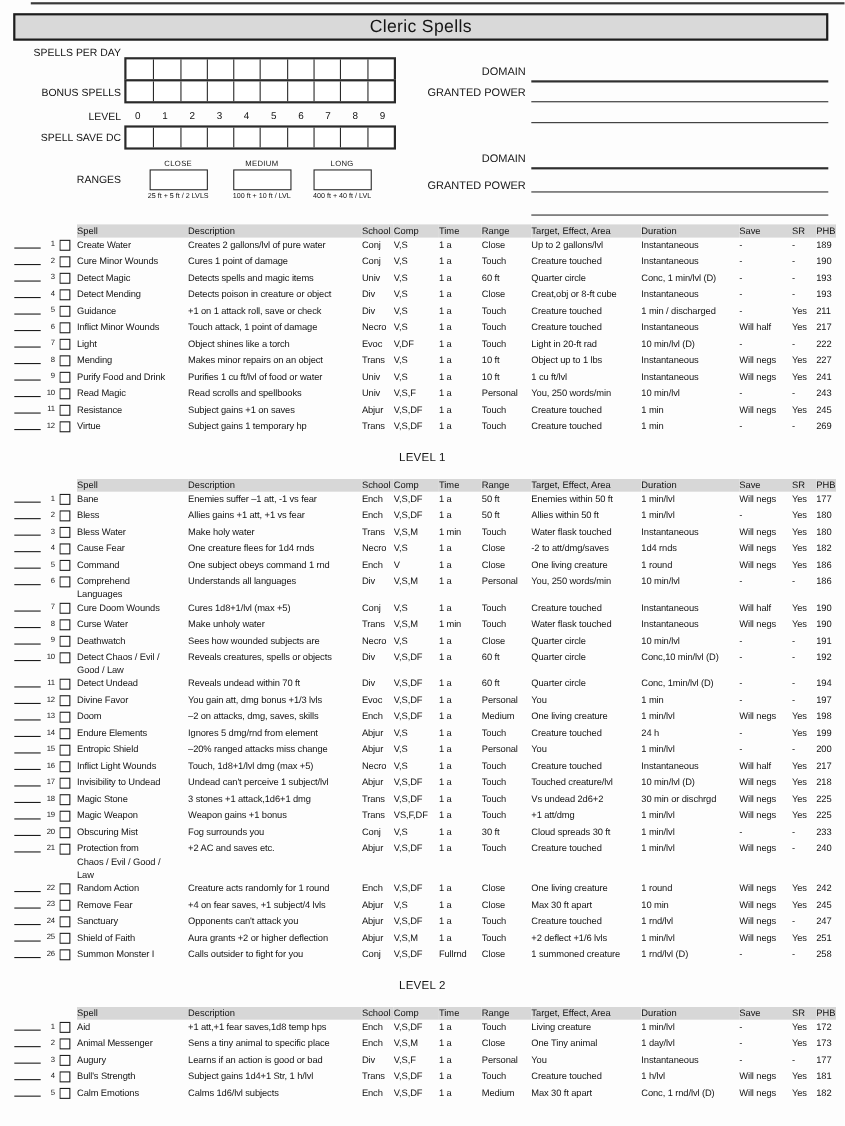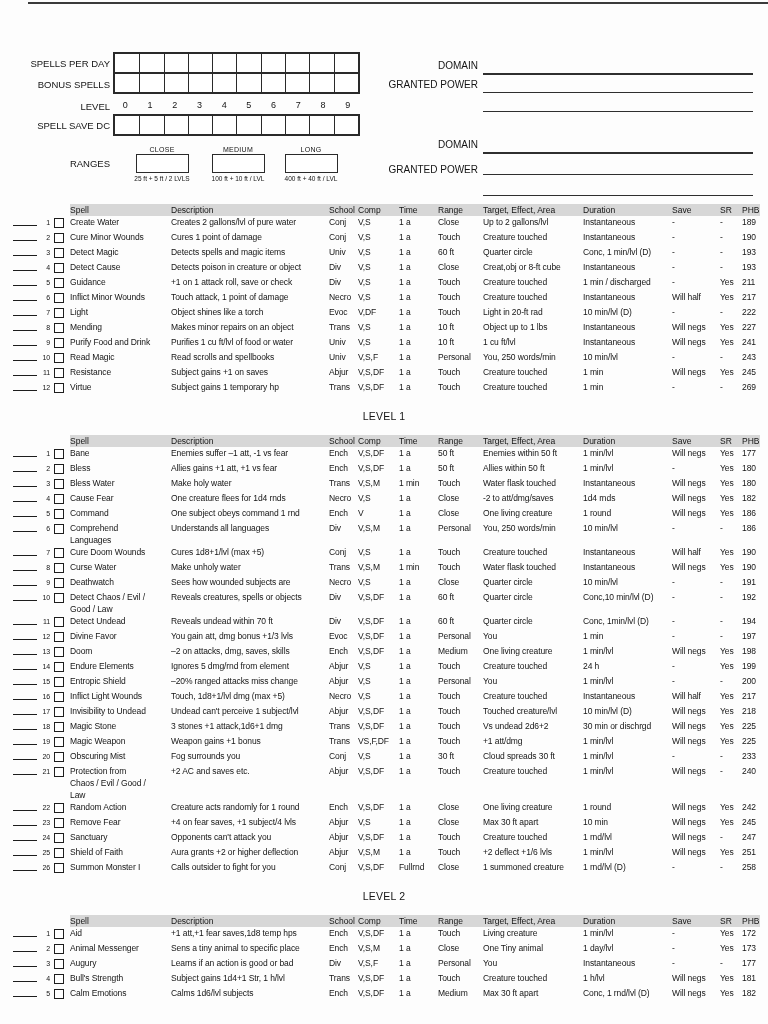--- a/index.html
+++ b/index.html
@@ -4,21 +4,21 @@
 <style>
   html,body{margin:0;padding:0;background:#fff;}
   .page{position:relative;width:768px;height:1024px;background:#fdfdfd;overflow:hidden;
         font-family:"Liberation Sans",sans-serif;color:#141414;}
   .artifact-line{position:absolute;top:2px;left:28px;width:740px;border-top:2px solid #3a3a3a;}
   .titlebar{position:absolute;left:12px;top:12px;width:737px;height:21px;background:#d9d9d9;
             border:2px solid #1d1d1d;display:flex;align-items:center;justify-content:center;
             font-size:16px;letter-spacing:.3px;}
   
   .flabel{position:absolute;left:0;width:110px;text-align:right;font-size:9.5px;white-space:nowrap;}
-  .l-spd{top:58px}.l-bns{top:79px}.l-lvl{top:101px}.l-dc{top:120px}.l-rng{top:158px}
+  .l-spd{top:43px}.l-bns{top:79px}.l-lvl{top:101px}.l-dc{top:120px}.l-rng{top:158px}
   .row-grid{position:absolute;left:113px;width:247px;display:grid;grid-template-columns:repeat(10,1fr);
             border:2px solid #2a2a2a;box-sizing:border-box;background:#fff;}
   .g-top{top:52px;height:22px;}
   .g-mid{top:72px;height:22px;}
   .g-dc{top:114px;height:22px;}
   .gcell{border-left:1px solid #2a2a2a;}
   .gcell:first-child{border-left:none;}
   .level-nums{position:absolute;left:113px;top:100px;width:247px;display:grid;
               grid-template-columns:repeat(10,1fr);font-size:9px;text-align:center;}
   .range-block{position:absolute;top:146px;width:104px;text-align:center;}
@@ -44,20 +44,21 @@
   td.c-sp{white-space:pre-line;}
   td.c-num{font-size:7px;text-align:right;padding-right:4px;line-height:13px;}
   .wline{border-bottom:1.5px solid #1d1d1d;height:9px;width:24px;margin-left:5px;}
   .cbx{display:inline-block;width:8px;height:8px;border:1px solid #1d1d1d;margin-top:2px;background:#fff;}
 </style>
 </head>
 <body>
 
 <div class="page">
   <div class="artifact-line"></div>
+  <div class="titlebar">Cleric Spells</div>
 
   <div class="flabel l-spd">SPELLS PER DAY</div>
   <div class="flabel l-bns">BONUS SPELLS</div>
   <div class="flabel l-lvl">LEVEL</div>
   <div class="flabel l-dc">SPELL SAVE DC</div>
   <div class="flabel l-rng">RANGES</div>
 
   <div class="row-grid g-top">
       <span class="gcell"></span>
       <span class="gcell"></span>
@@ -224,21 +225,21 @@
             <td>-</td>
             <td>-</td>
             <td>193</td>
           </tr>
           <tr>
             <td>
               <div class="wline"></div>
             </td>
             <td class="c-num">4</td>
             <td><span class="cbx"></span></td>
-            <td class="c-sp">Detect Cause</td>
+            <td class="c-sp">Detect Mending</td>
             <td>Detects poison in creature or object</td>
             <td>Div</td>
             <td>V,S</td>
             <td>1 a</td>
             <td>Close</td>
             <td>Creat,obj or 8-ft cube</td>
             <td>Instantaneous</td>
             <td>-</td>
             <td>-</td>
             <td>193</td>

